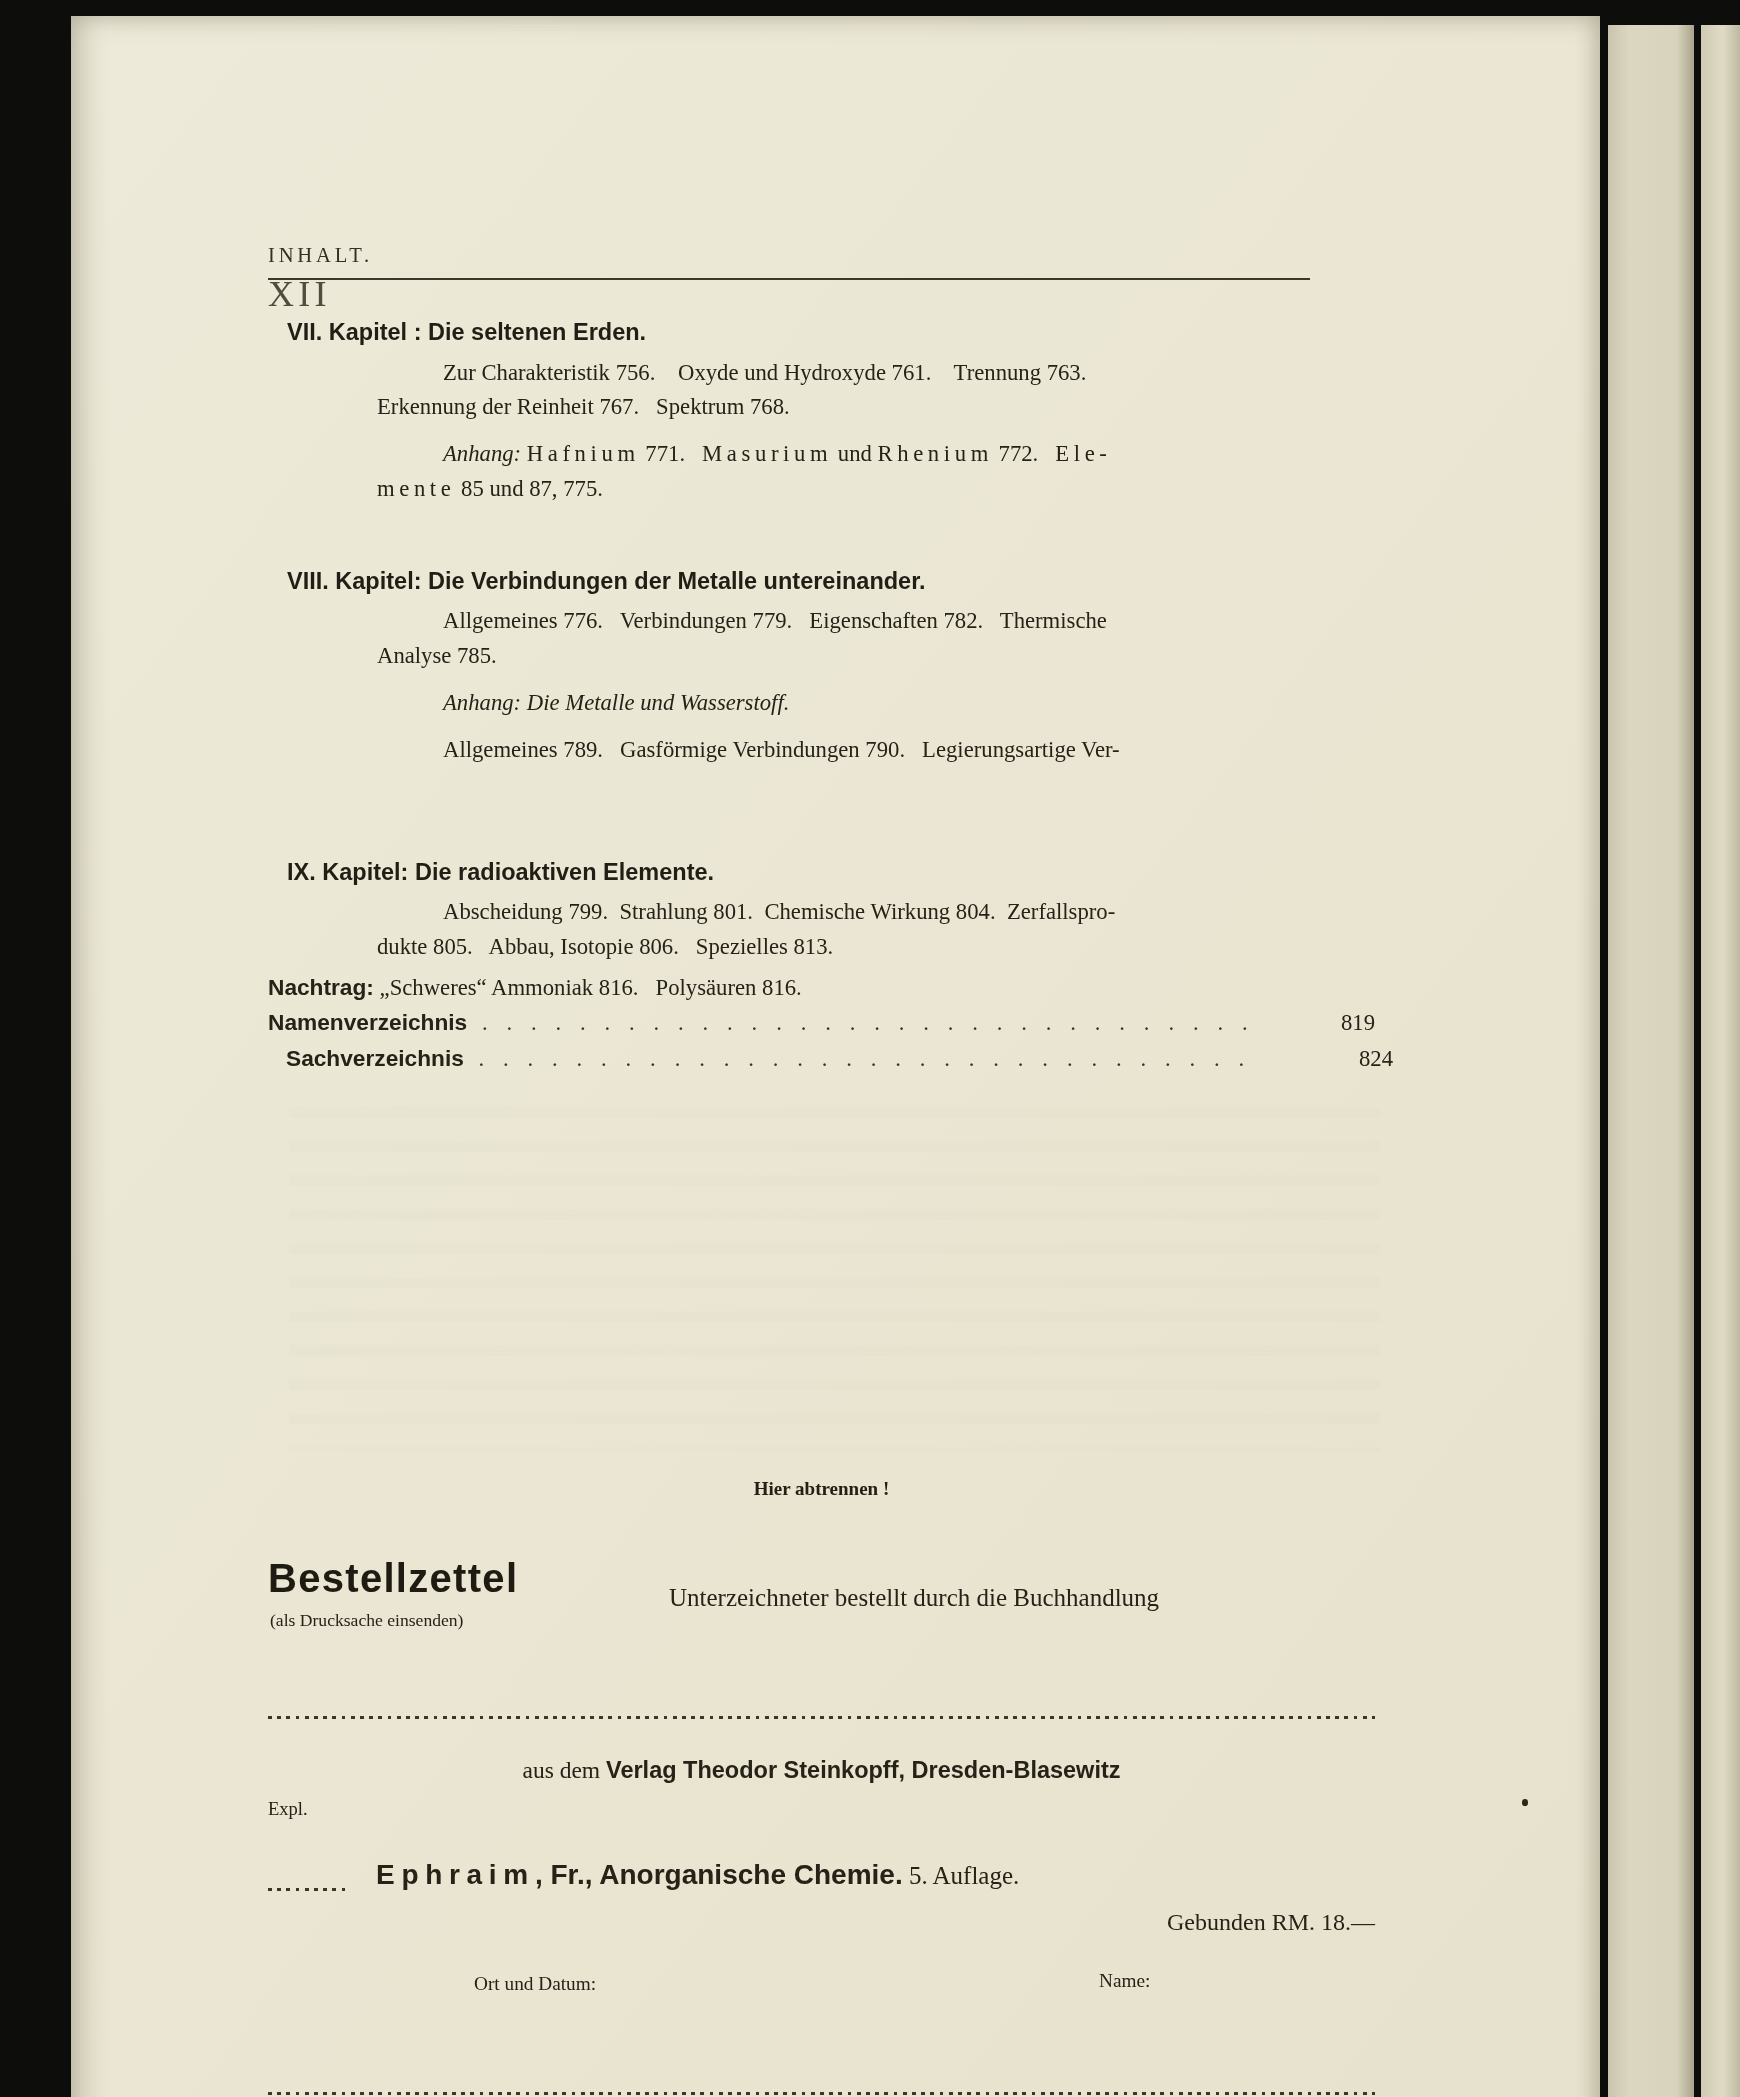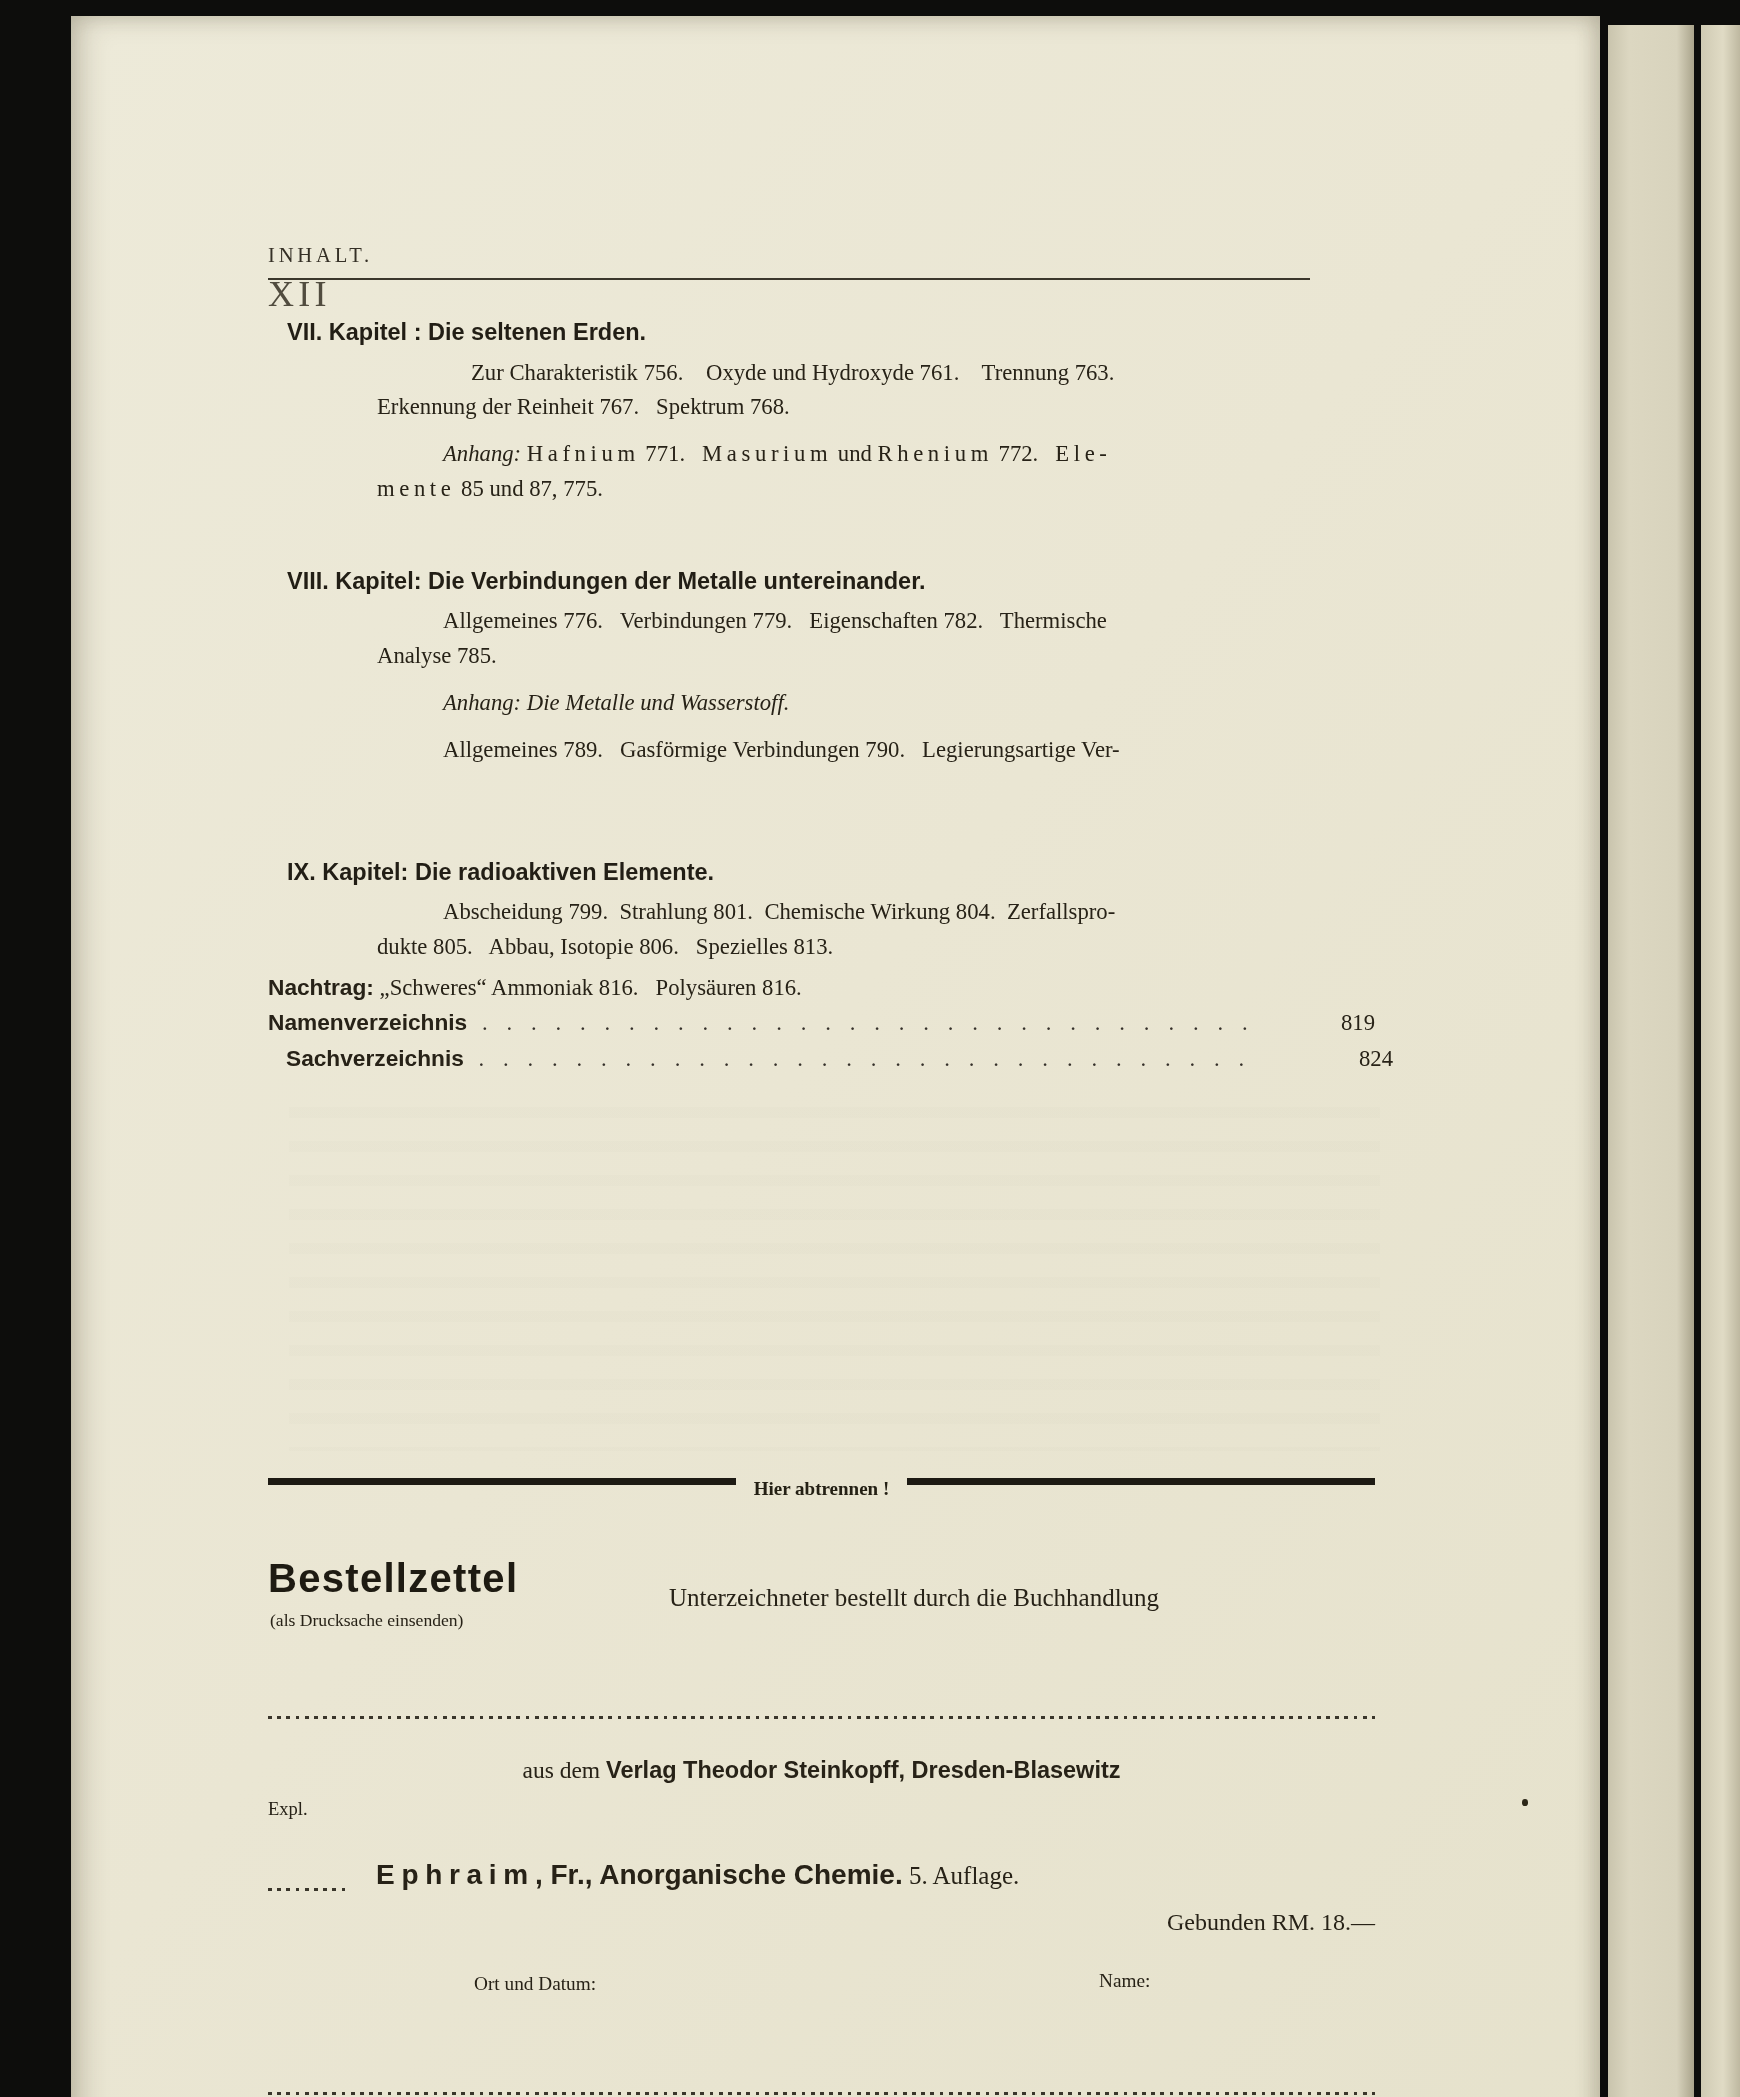--- a/index.html
+++ b/index.html
@@ -28,21 +28,21 @@
   .rule { position:absolute; background:#3b372c; }
   .header-rule { left:197px; top:262px; width:1042px; height:2.1px; }
   .chap { font-family:"Liberation Sans", sans-serif; font-weight:700; font-size:23.5px; color:#221e15; }
   .b { font-family:"Liberation Sans", sans-serif; font-weight:700; }
   .it { font-style:italic; }
   .sp { letter-spacing:4.6px; }
   .idx { display:flex; align-items:baseline; white-space:normal; width:1107px; }
   .idx .lbl { font-family:"Liberation Sans", sans-serif; font-weight:700; white-space:pre; }
   .idx .dots { flex:1; overflow:hidden; white-space:pre; letter-spacing:2.5px; margin:0 10.5px 0 14.7px; color:#35302a; }
   .idx .pg { white-space:pre; }
-  .sepRow { position:absolute; left:197px; top:1462px; width:1107px; display:flex; white-space:normal; }
+  .sepRow { position:absolute; left:197px; top:1462px; width:1107px; display:flex; align-items:center; white-space:normal;flex-direction:column; }
   .sepBar { flex:1; height:6.7px; background:#1d1a13; }
   .sepLbl { font-size:19px; font-weight:700; padding:0 17.6px; white-space:pre; color:#242014; }
   .bigTitle { font-family:"Liberation Sans", sans-serif; font-weight:700; font-size:40px; letter-spacing:1.3px; color:#1e1b12; }
   .dotline { position:absolute; height:2.9px;
     background:repeating-linear-gradient(to right, #3a362b 0 3.8px, transparent 3.8px 9.2px); }
   .speck { position:absolute; left:1451px; top:1783px; width:5.9px; height:6.7px; border-radius:50%; background:#2c2718; }
   .edges { position:absolute; left:1600px; top:16px; width:141px; height:2452px; background:#0d0d0c; }
   .stripA { position:absolute; left:8.4px; top:9.2px; width:86px; height:2431px;
     background:linear-gradient(to right, #c9c4ad, #dcd7c1 25%, #d8d3bd 80%, #aaa48c); }
   .stripB { position:absolute; left:101px; top:9.2px; width:40px; height:2431px;
@@ -51,21 +51,21 @@
 </head>
 <body>
 
 <div class="scan">
 
   <div class="t folio">XII</div>
   <div class="t running-head">INHALT.</div>
   <div class="rule header-rule"></div>
 
   <div class="t chap" style="left:216px; top:303px;">VII. Kapitel : Die seltenen Erden.</div>
-  <div class="t" style="left:372px; top:344px;margin-left:28px;">Zur Charakteristik 756.    Oxyde und Hydroxyde 761.    Trennung 763.</div>
+  <div class="t" style="left:372px; top:344px;">Zur Charakteristik 756.    Oxyde und Hydroxyde 761.    Trennung 763.</div>
   <div class="t" style="left:306px; top:378px;">Erkennung der Reinheit 767.   Spektrum 768.</div>
   <div class="t" style="left:372px; top:425px;"><span class="it">Anhang: </span><span class="sp">Hafnium</span><span> 771.   </span><span class="sp">Masurium</span><span> und </span><span class="sp">Rhenium</span><span> 772.   </span><span class="sp">Ele-</span></div>
   <div class="t" style="left:306px; top:460px;"><span class="sp">mente</span><span> 85 und 87, 775.</span></div>
 
   <div class="t chap" style="left:216px; top:552px;">VIII. Kapitel: Die Verbindungen der Metalle untereinander.</div>
   <div class="t" style="left:372px; top:592px;">Allgemeines 776.   Verbindungen 779.   Eigenschaften 782.   Thermische</div>
   <div class="t" style="left:306px; top:627px;">Analyse 785.</div>
   <div class="t it" style="left:372px; top:674px;">Anhang: Die Metalle und Wasserstoff.</div>
   <div class="t" style="left:372px; top:721px;">Allgemeines 789.   Gasförmige Verbindungen 790.   Legierungsartige Ver-</div>
 

